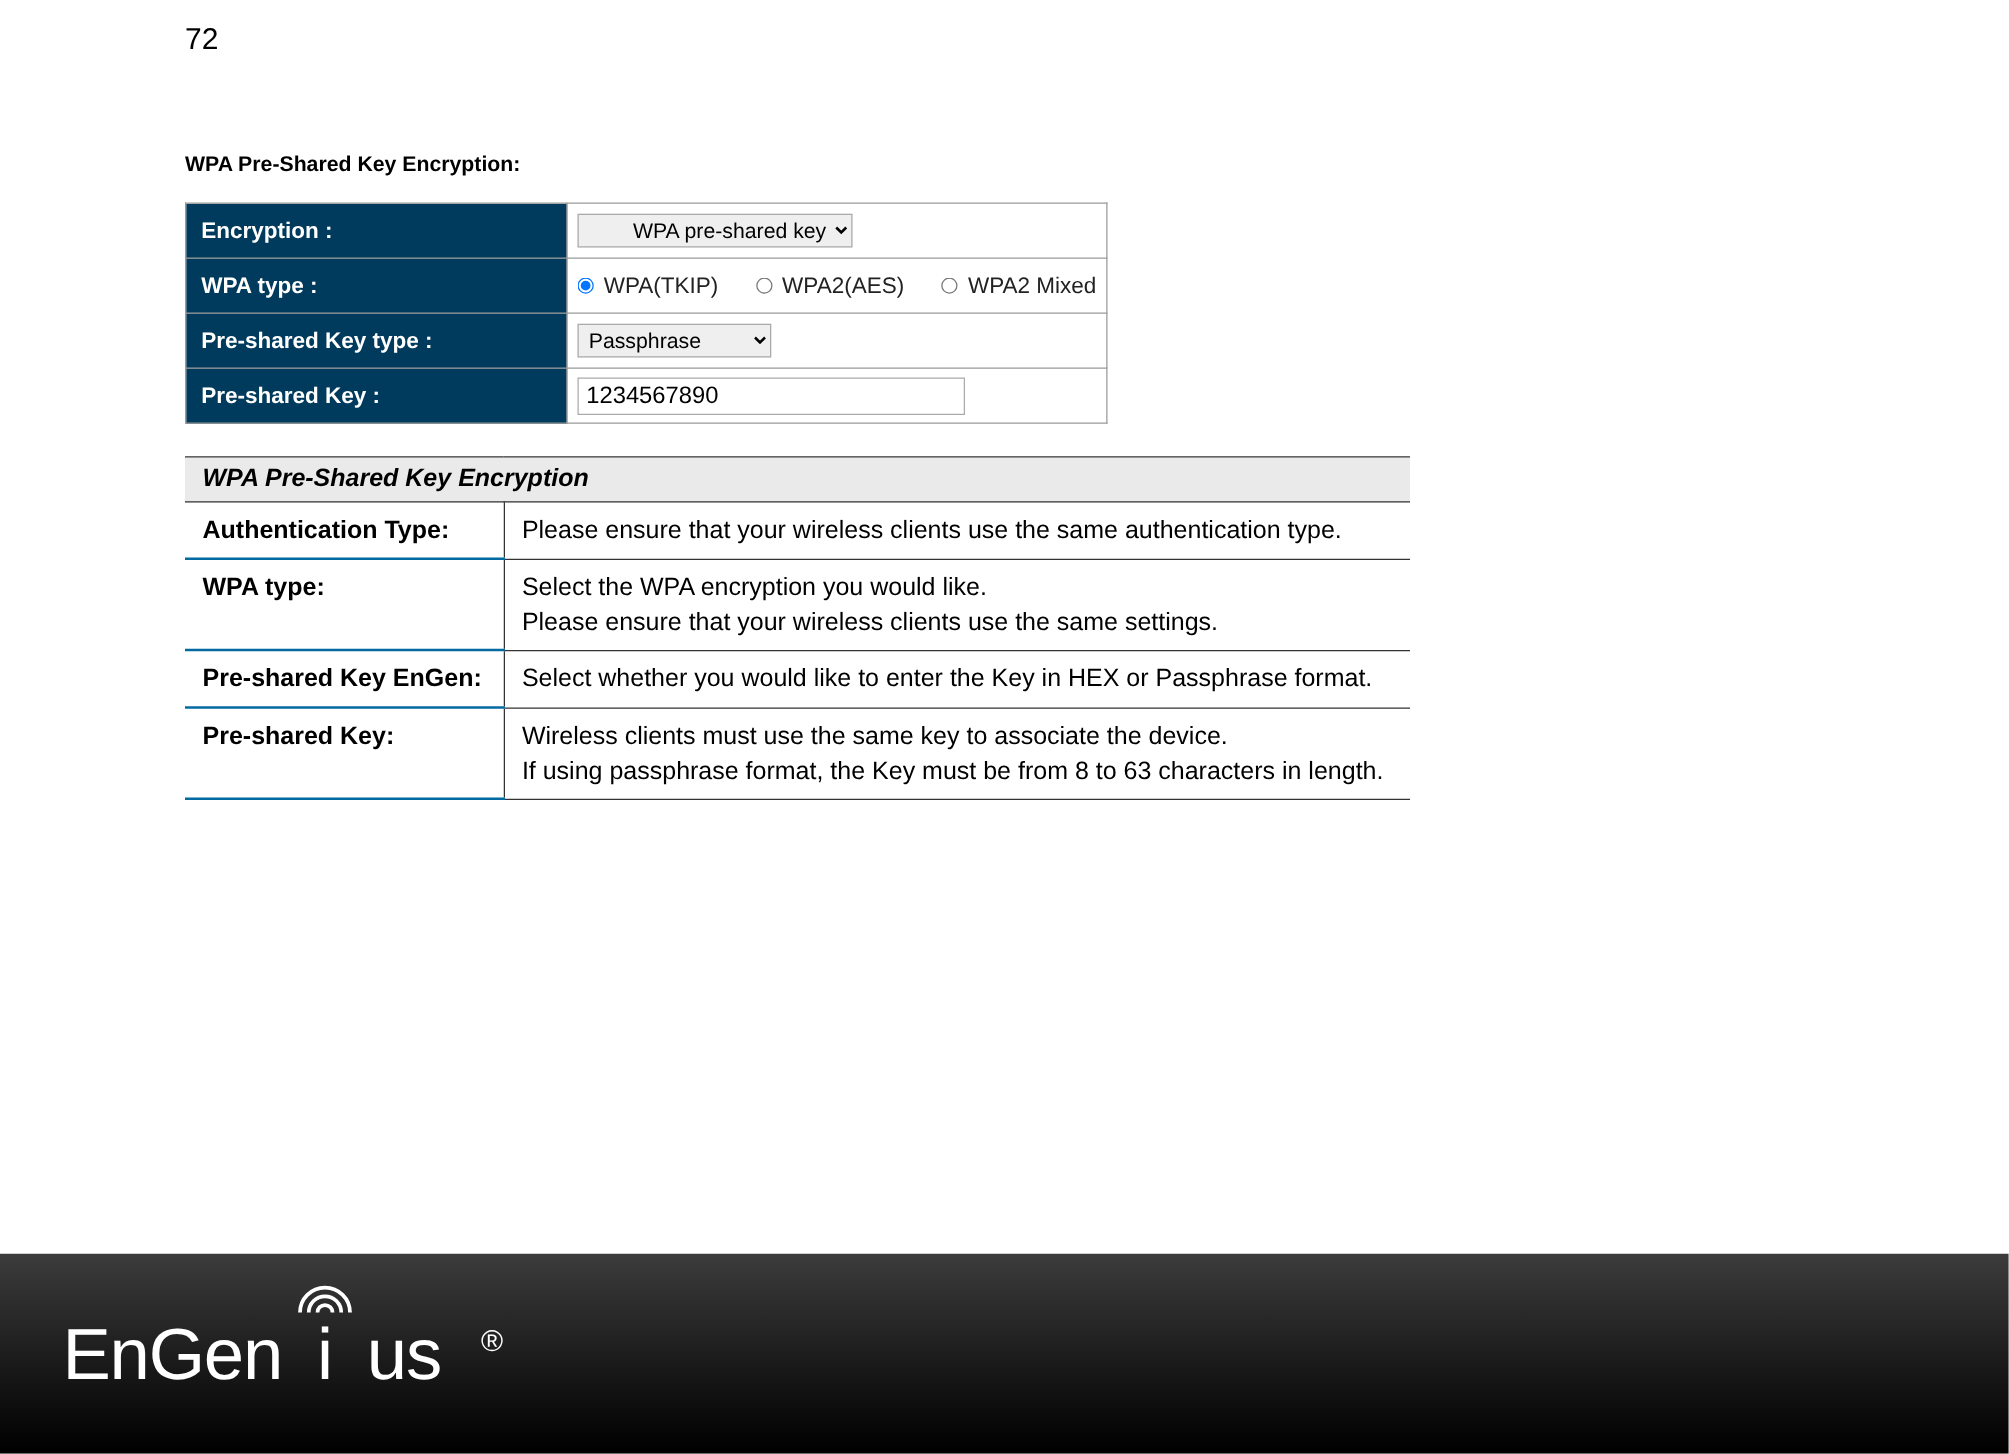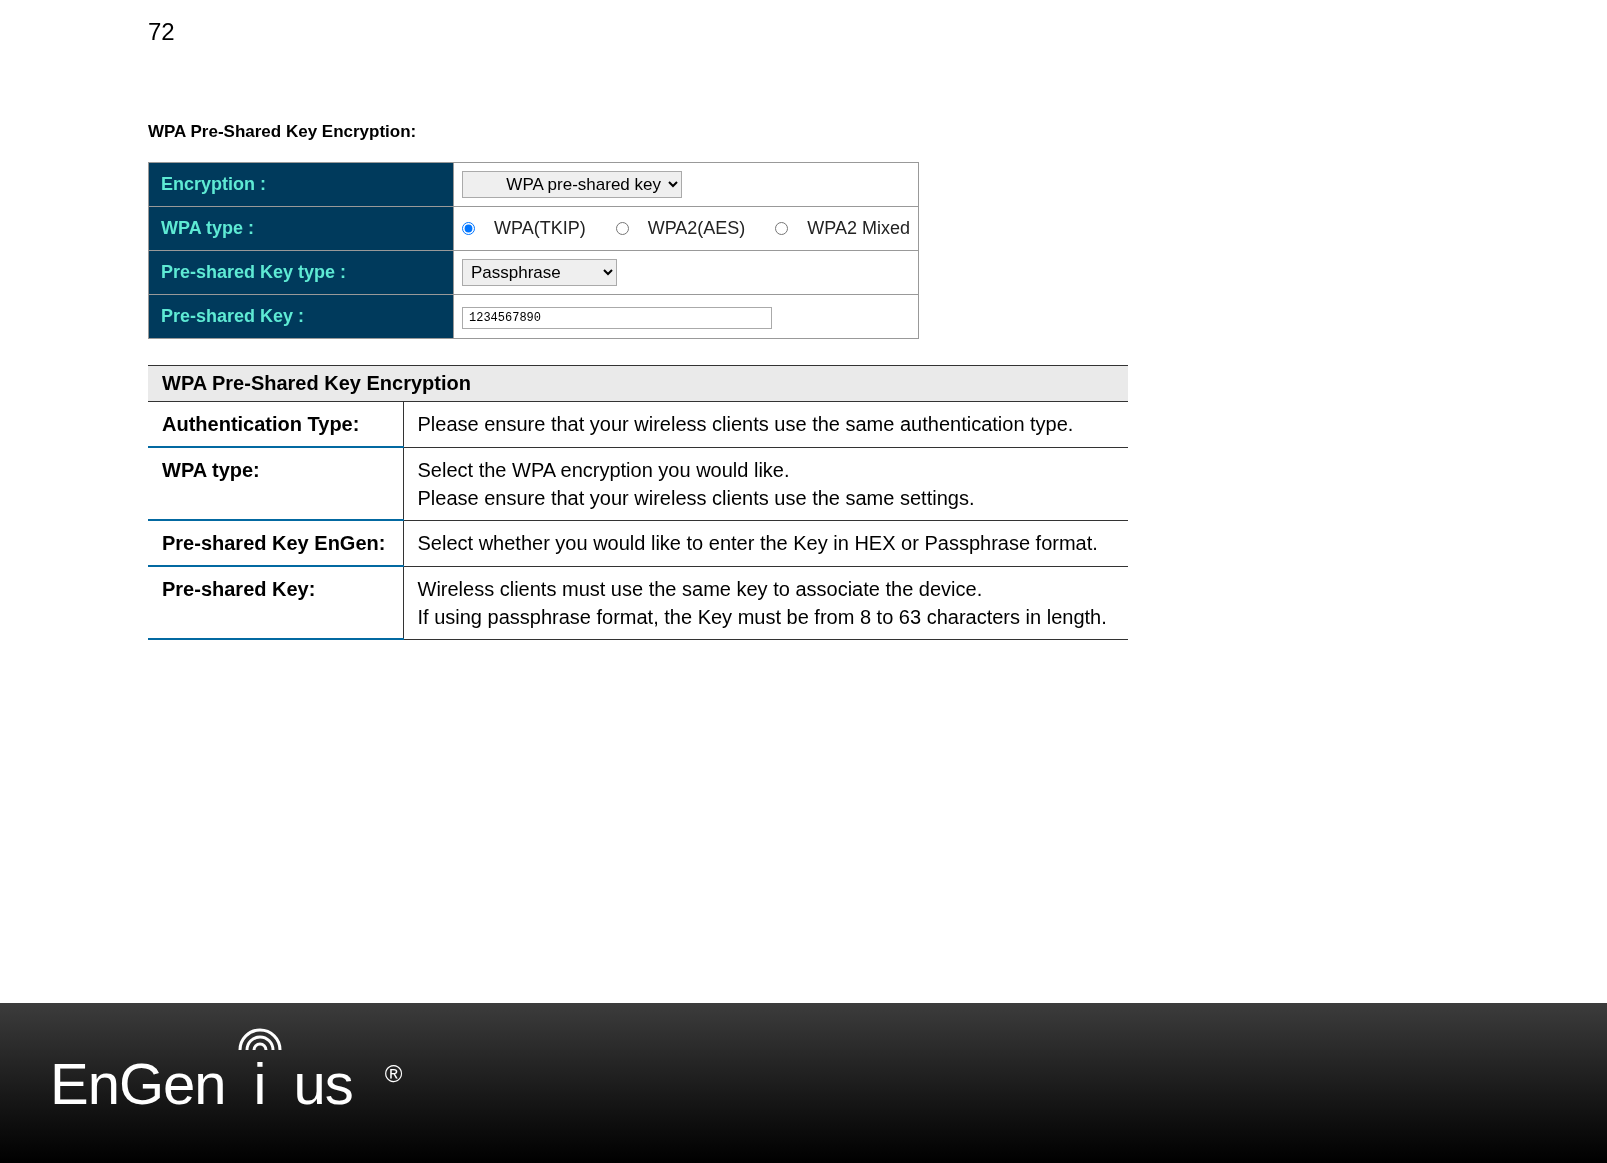--- a/index.html
+++ b/index.html
@@ -28,21 +28,21 @@
       font-weight: bold;
       margin-bottom: 20px;
     }
     .config-table {
       border-collapse: collapse;
       border: 1px solid #999;
       margin-bottom: 26px;
     }
     .config-table td.label-cell {
       background: #003a5c;
-      color: #5eead4;
+      color: #ffffff;
       font-weight: bold;
       padding: 8px 12px;
       width: 305px;
       height: 44px;
       vertical-align: middle;
       font-size: 18px;
       border: 1px solid #999;
     }
     .config-table td.value-cell {
       padding: 4px 8px;
@@ -54,41 +54,41 @@
     }
     .config-table select {
       font-size: 17px;
       padding: 2px 4px;
       background: #efefef;
       border: 1px solid #aaa;
     }
     .wide-select { width: 220px; text-align: right; }
     .narrow-select { width: 155px; }
     .config-table input[type="text"] {
-      font-size: 12px;
+      font-size: 19px;
       padding: 3px 6px;
       border: 1px solid #aaa;
       width: 310px;
-      font-family: Liberation Mono, monospace;
     }
     .radio-group { display: flex; gap: 30px; align-items: center; }
-    .radio-option { display: flex; align-items: center; gap: 19px; }
+    .radio-option { display: flex; align-items: center; gap: 8px; }
 
     .desc-table {
       border-collapse: collapse;
       width: 980px;
       font-size: 20px;
     }
     .desc-table th.header-cell {
       background: #eaeaea;
       text-align: left;
       padding: 6px 14px;
       font-weight: bold;
       border-top: 1px solid #333;
       border-bottom: 1px solid #333;
+      font-style: italic;
     }
     .desc-table td {
       padding: 8px 14px;
       vertical-align: top;
       line-height: 1.4;
     }
     .desc-table td.name-cell {
       font-weight: bold;
       width: 255px;
       border-left: none;

